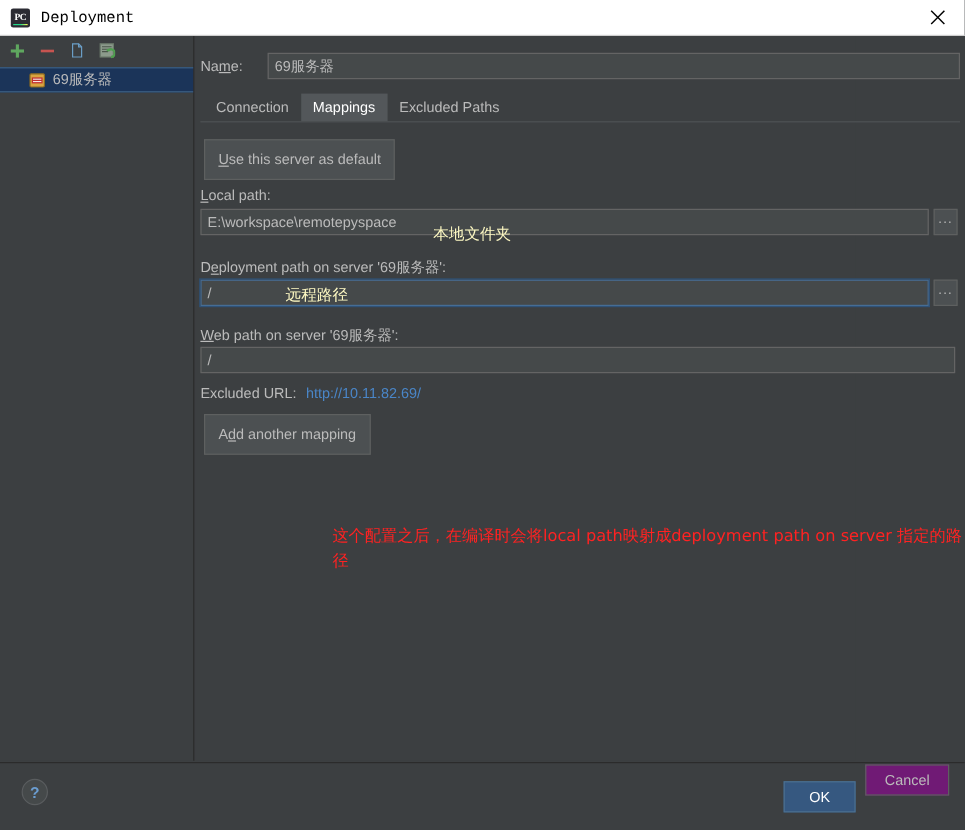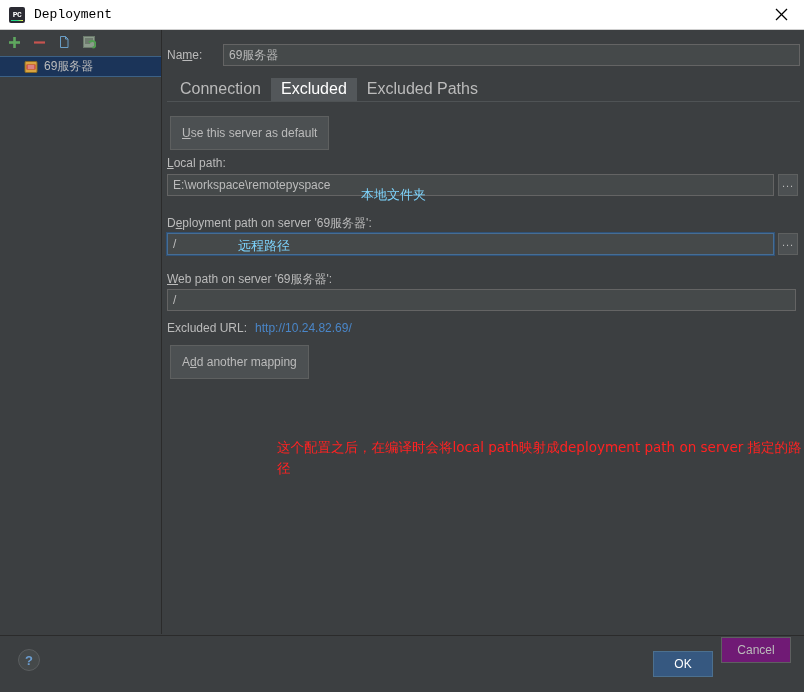--- a/index.html
+++ b/index.html
@@ -29,21 +29,21 @@
     width: 16px; height: 16px;
     margin-left: 9px; margin-right: 9px;
     background: #2b2b33;
     border-radius: 2px;
     position: relative;
     display: flex; align-items: center; justify-content: center;
     flex: none;
   }
   .titlebar-icon .pc {
     font-size: 8px; font-weight: bold; color: #ffffff;
-    font-family: Liberation Mono, monospace;
+    font-family: Liberation Serif, serif;
     line-height: 1;
     letter-spacing: -0.5px;
   }
   .titlebar-icon::after {
     content: ""; position: absolute;
     left: 2px; right: 2px; bottom: 1.5px; height: 1.5px;
     background: linear-gradient(90deg,#21d789 0%, #21d789 50%, #fcf84a 100%);
   }
   .titlebar-title {
     font-size: 13px; color: #000000;
@@ -128,21 +128,21 @@
   }
   .name-field { flex: 1; }
 
   
   .tabs {
     position: absolute; left: 7px; top: 49px;
     height: 22px;
     display: flex; align-items: flex-end;
   }
   .tab {
-    font-size: 16px; color: #bbbbbb;
+    font-size: 12px; color: #bbbbbb;
     padding: 3px 9px 4px 9px;
     border: 1px solid transparent;
     cursor: pointer;
     line-height: 14px;
   }
   .tab.active {
     background: #53575a;
     color: #ffffff;
   }
   .tabs-underline {
@@ -206,21 +206,21 @@
     cursor: pointer;
   }
 
   .add-mapping-btn {
     position: absolute; left: 7px; top: 315px; justify-content: flex-end;
   }
 
   
   .annot {
     position: absolute;
-    color: #7dd3fc;
+    color: #fef9c3;
     font-size: 13px;
     font-family: "DejaVu Sans", "Liberation Sans", sans-serif;
     white-space: nowrap;
     pointer-events: none;
   }
   .annot-block {
     position: absolute;
     color: #ff2222;
     font-size: 13.5px;
     line-height: 21px;
@@ -333,21 +333,21 @@
 
     <div class="name-row">
       <div class="name-label">Na<u>m</u>e:</div>
       <div class="textfield name-field">
         <span>69服务器</span>
       </div>
     </div>
 
     <div class="tabs">
       <div class="tab">Connection</div>
-      <div class="tab active">Excluded</div>
+      <div class="tab active">Mappings</div>
       <div class="tab">Excluded Paths</div>
     </div>
     <div class="tabs-underline"></div>
 
     <div class="btn use-default-btn">
       <span><u>U</u>se this server as default</span>
     </div>
 
     <div class="field-label" style="left:4px; top:126px;"><u>L</u>ocal path:</div>
     <div class="textfield path-field" style="left:4px; top:144px; width:607px;">
@@ -365,21 +365,21 @@
       <span>...</span>
     </div>
 
     <div class="field-label" style="left:4px; top:241px;"><u>W</u>eb path on server '<span>69服务器</span>':</div>
     <div class="textfield path-field" style="left:4px; top:259px; width:629px;">
       <span>/</span>
     </div>
 
     <div class="projecturl-row">
       <span>Excluded URL:</span>
-      <span class="projecturl-link">http://10.24.82.69/</span>
+      <span class="projecturl-link">http://10.11.82.69/</span>
     </div>
 
     <div class="btn add-mapping-btn">
       <span>A<u>d</u>d another mapping</span>
     </div>
 
   </div>
 
   <div class="annot" style="left:361px; top:186px;">本地文件夹</div>
   <div class="annot" style="left:238px; top:237px;">远程路径</div>

